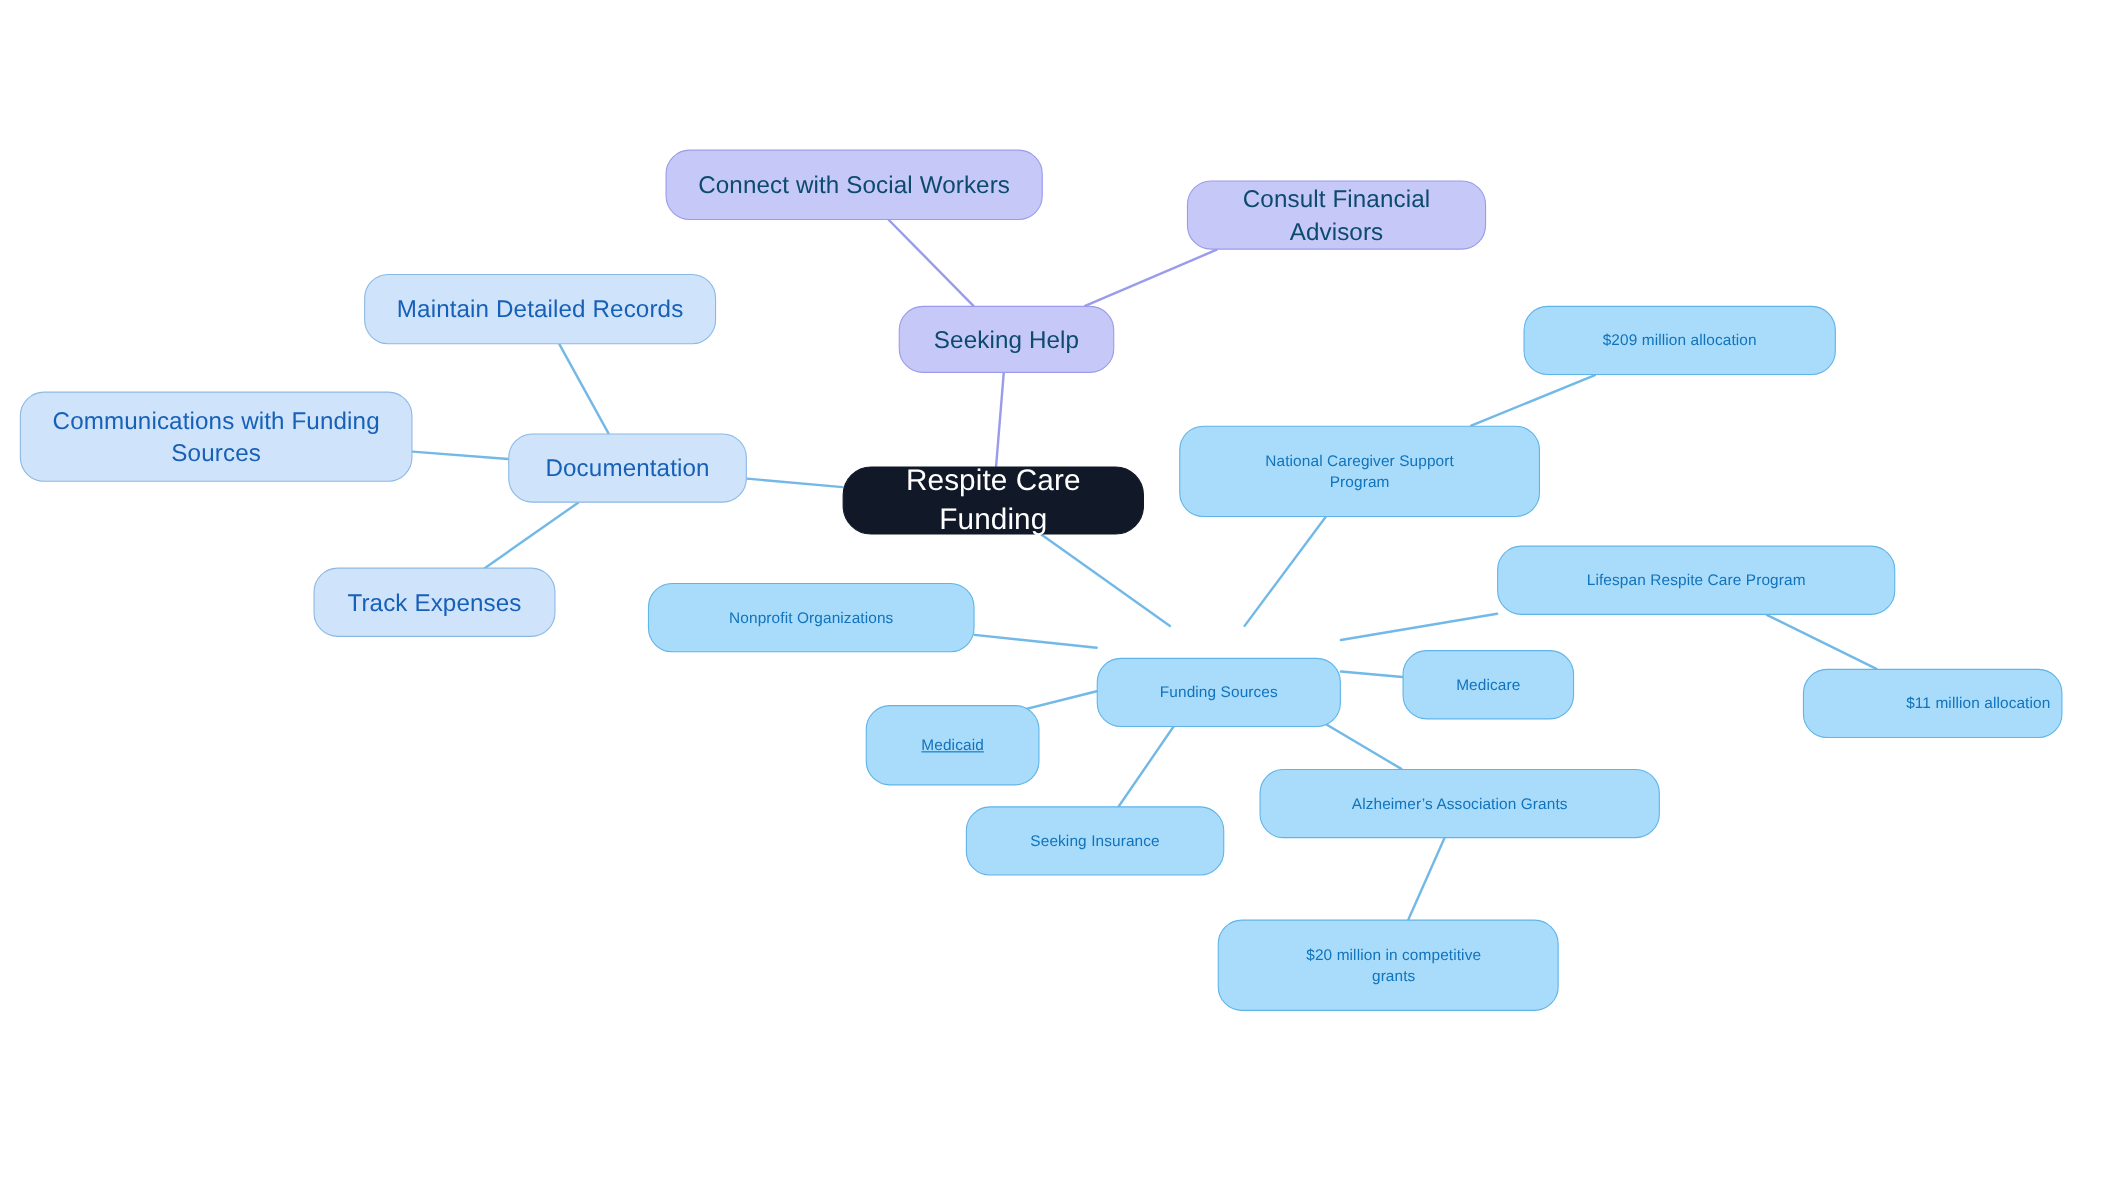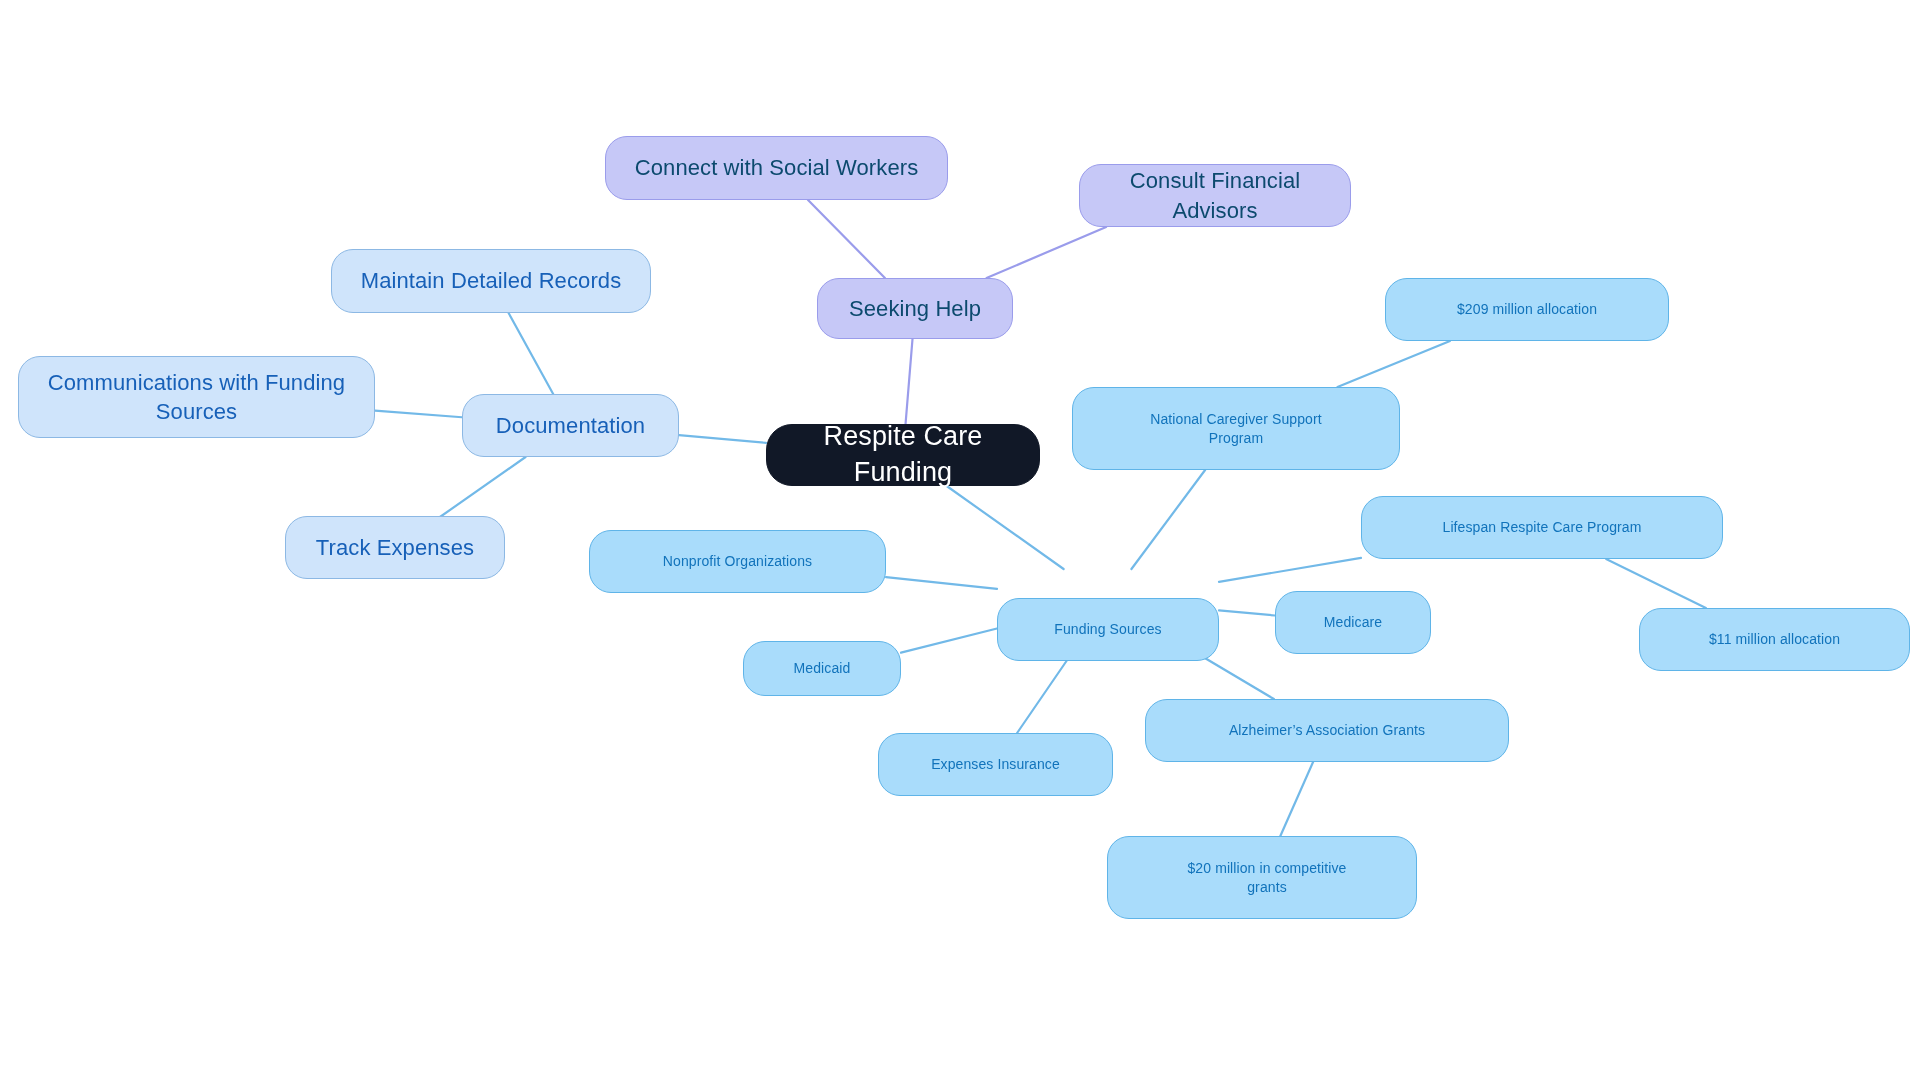--- a/index.html
+++ b/index.html
@@ -103,22 +103,22 @@
       <div class="node node-pale" style="left: 462px; top: 394px; width: 217px; height: 63px;"><span>Documentation</span></div>
       <div class="node node-pale" style="left: 331px; top: 249px; width: 320px; height: 64px;"><span>Maintain Detailed Records</span></div>
       <div class="node node-pale" style="left: 18px; top: 356px; width: 357px; height: 82px;"><span>Communications with Funding
 Sources</span></div>
       <div class="node node-pale" style="left: 285px; top: 516px; width: 220px; height: 63px;"><span>Track Expenses</span></div>
       <div class="node node-blue" style="left: 997px; top: 598px; width: 222px; height: 63px;"><span>Funding Sources</span></div>
       <div class="node node-blue" style="left: 1072px; top: 387px; width: 328px; height: 83px;"><span>National Caregiver Support
 Program</span></div>
       <div class="node node-blue" style="left: 1385px; top: 278px; width: 284px; height: 63px;"><span>$209 million allocation</span></div>
       <div class="node node-blue" style="left: 1361px; top: 496px; width: 362px; height: 63px;"><span>Lifespan Respite Care Program</span></div>
-      <div class="node node-blue" style="left: 1639px; top: 608px; width: 271px; height: 63px;"><span>$11 million allocation</span></div>
+      <div class="node node-blue" style="left: 1639px; top: 608px; width: 236px; height: 63px; justify-content: flex-end;"><span>$11 million allocation</span></div>
       <div class="node node-blue" style="left: 1275px; top: 591px; width: 156px; height: 63px;"><span>Medicare</span></div>
-      <div class="node node-blue" style="left: 743px; top: 641px; width: 158px; height: 55px;"><span>Medicaid</span></div>
-      <div class="node node-blue" style="left: 878px; top: 733px; width: 235px; height: 63px;"><span>Expenses Insurance</span></div>
+      <div class="node node-blue" style="left: 787px; top: 641px; width: 158px; height: 73px; text-decoration: underline;"><span>Medicaid</span></div>
+      <div class="node node-blue" style="left: 878px; top: 733px; width: 235px; height: 63px;"><span>Seeking Insurance</span></div>
       <div class="node node-blue" style="left: 589px; top: 530px; width: 297px; height: 63px;"><span>Nonprofit Organizations</span></div>
       <div class="node node-blue" style="left: 1145px; top: 699px; width: 364px; height: 63px;"><span>Alzheimer’s Association Grants</span></div>
       <div class="node node-blue" style="left: 1107px; top: 836px; width: 310px; height: 83px; padding-left: 20px;"><span>$20 million in competitive
 grants</span></div>
     </div>
 </div>
 
 </body></html>

